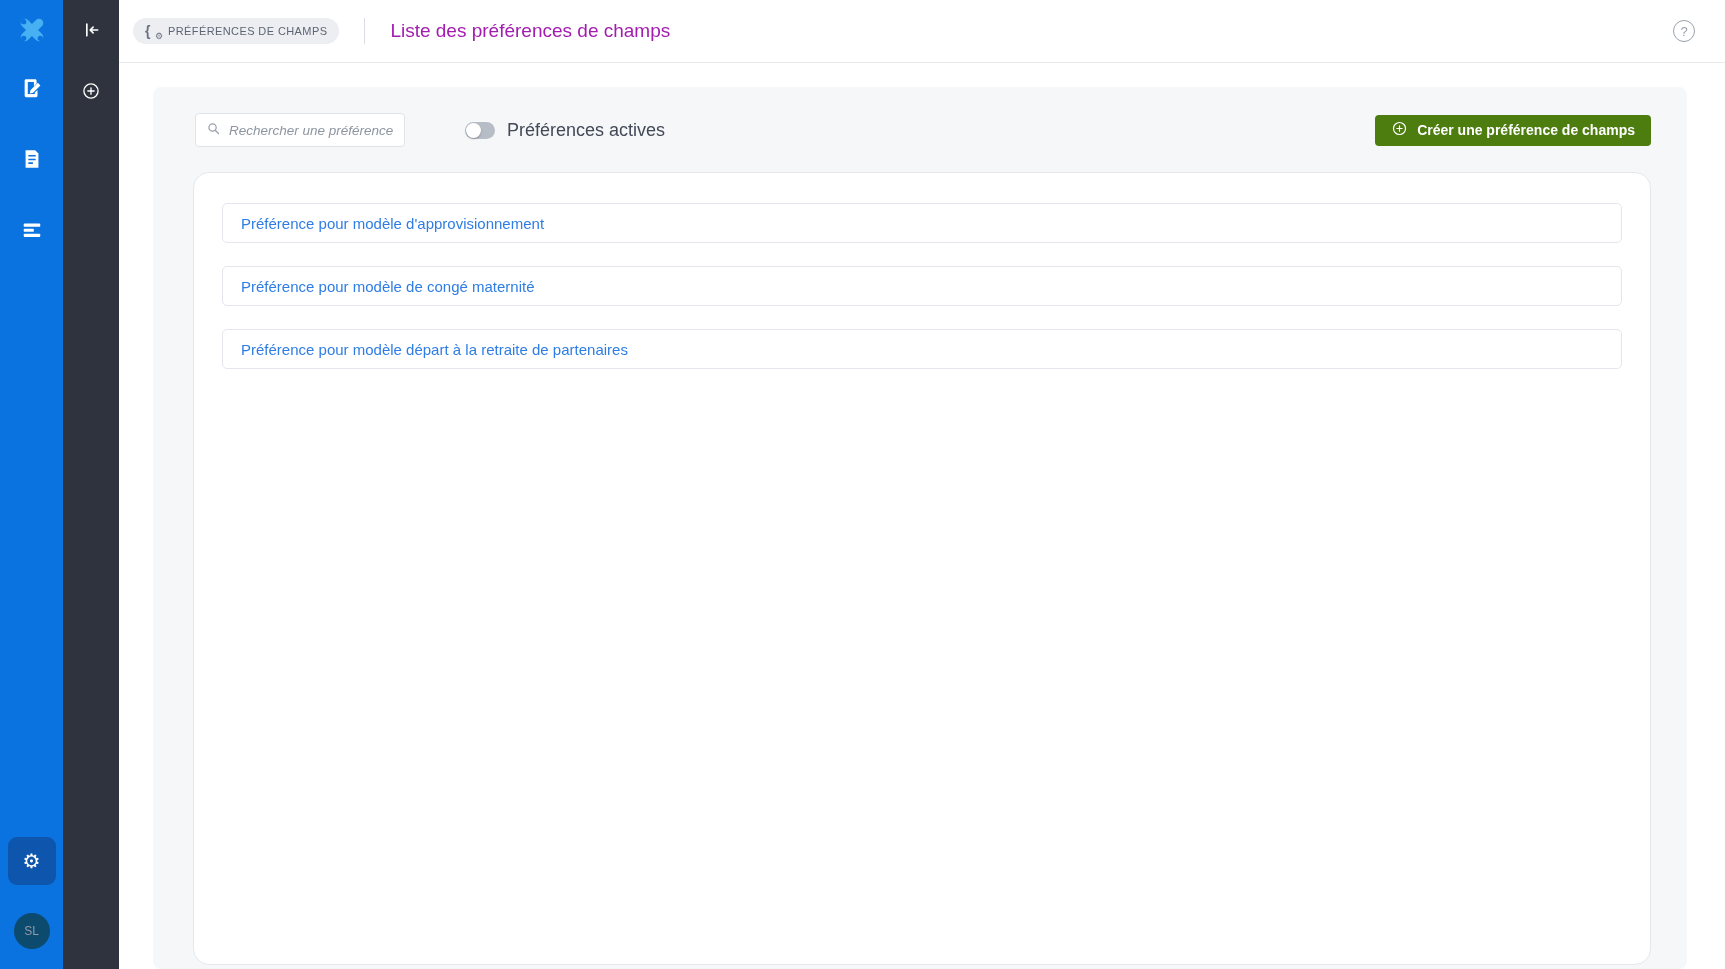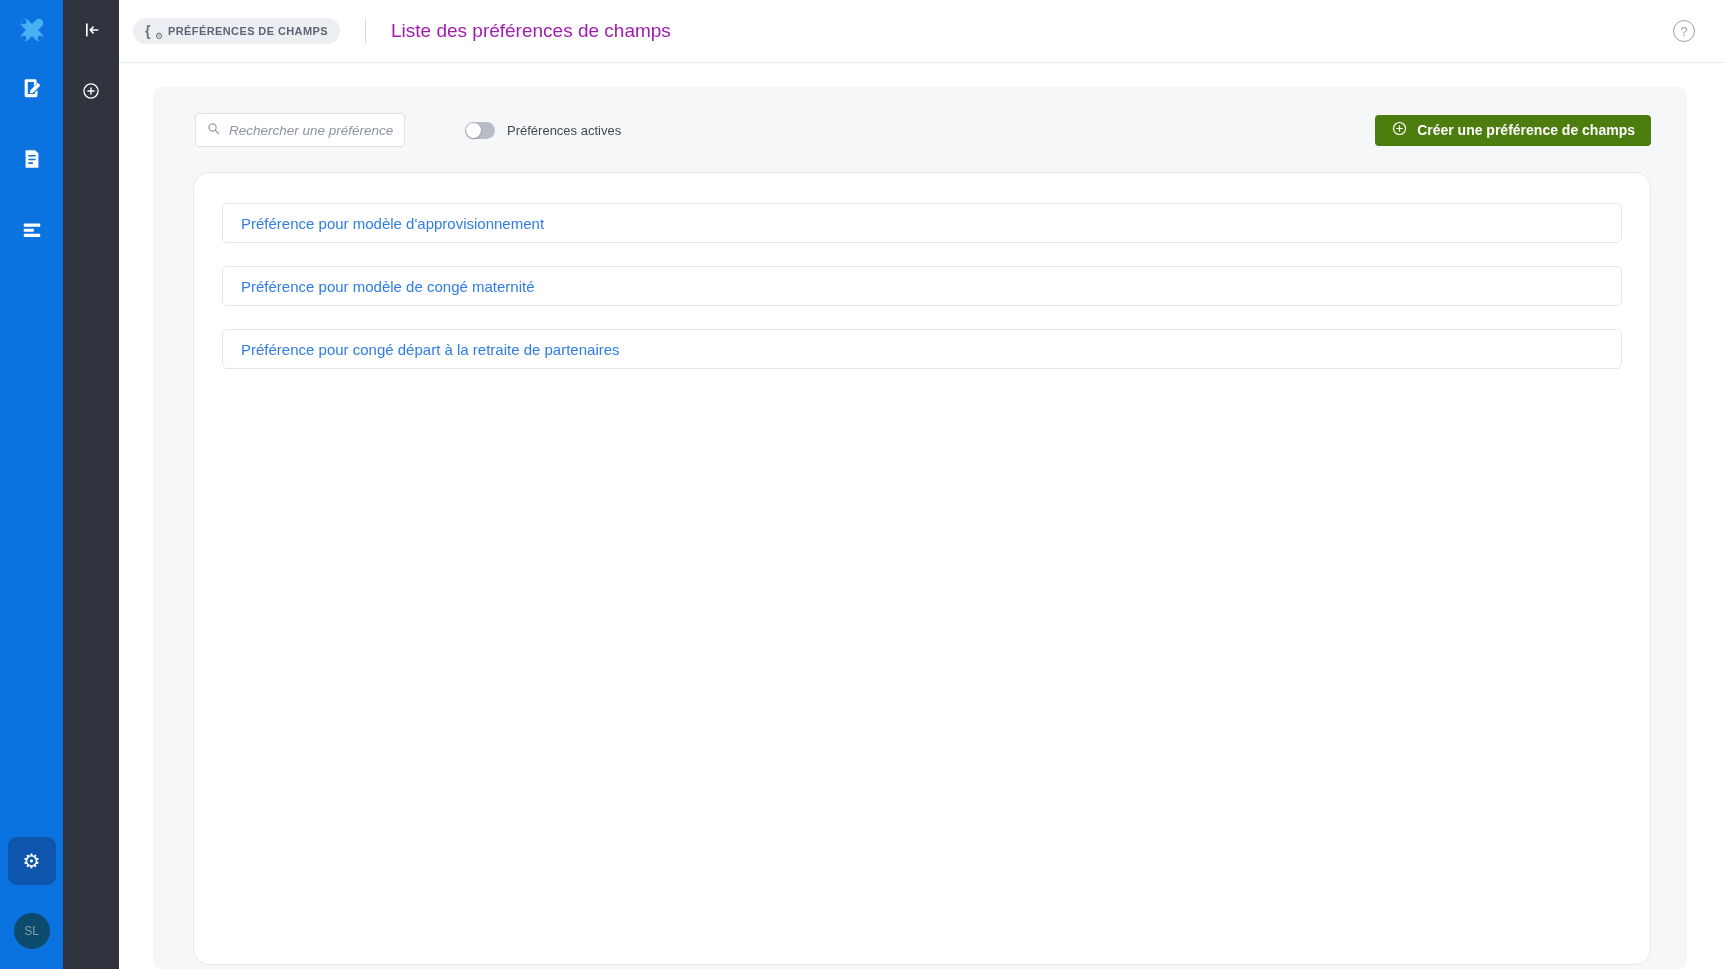--- a/index.html
+++ b/index.html
@@ -20,37 +20,37 @@
   .sidebar-secondary { width:56px; background:#2f333d; display:flex; flex-direction:column; align-items:center; padding-top:14px; flex-shrink:0; }
   .dark-btn { width:56px; height:34px; margin-bottom:27px; display:flex; align-items:center; justify-content:center; background:none; border:none; cursor:pointer; }
 
   
   .main { flex:1; display:flex; flex-direction:column; min-width:0; }
   .topbar { height:63px; background:#fff; border-bottom:1px solid #e8eaee; display:flex; align-items:center; padding-left:14px; flex-shrink:0; }
   .module-badge { display:flex; align-items:center; gap:7px; height:26px; padding:0 12px; border-radius:13px; background:#eceef2; cursor:pointer; }
   .badge-icon { position:relative; width:16px; height:18px; color:#6a7280; }
   .badge-icon .brace { font-size:14px; line-height:18px; font-weight:600; }
   .badge-icon .brace-gear { position:absolute; right:-2px; bottom:-1px; font-size:9px; line-height:1; }
-  .module-badge .label { font-size:11px; font-weight:700; letter-spacing:0.4px; color:#5d6473; }
+  .module-badge .label { font-size:11px; font-weight:400; letter-spacing:0.4px; color:#5d6473; }
   .vdivider { width:1px; height:26px; background:#d9dde3; margin:0 25px; }
   .page-title { font-size:19px; font-weight:400; color:#a21caf; }
   .help-btn { margin-left:auto; margin-right:30px; width:22px; height:22px; border-radius:50%; border:1.5px solid #9aa1ac; background:none; color:#9aa1ac; font-size:13px; display:flex; align-items:center; justify-content:center; cursor:pointer; }
 
   
   .content { flex:1; background:#fff; overflow:hidden; }
   .panel { margin:24px 38px 0 34px; height:calc(100% - 24px); background:#f6f7f9; border-radius:8px; display:flex; flex-direction:column; }
 
   .toolbar { display:flex; align-items:center; padding:26px 36px 0 42px; flex-shrink:0; }
   .search-box { width:210px; height:34px; background:#fff; border:1px solid #dfe3e8; border-radius:4px; display:flex; align-items:center; padding:0 10px; gap:8px; }
   .search-box input { flex:1; min-width:0; border:none; outline:none; background:transparent; font-family:"Liberation Sans", sans-serif; font-size:13.5px; color:#4a5160; }
   .search-box input::placeholder { font-style:italic; color:#8d95a1; }
   .toggle-wrap { display:flex; align-items:center; gap:12px; margin-left:60px; }
   .toggle { width:30px; height:17px; border-radius:9px; background:#b6bdc7; position:relative; cursor:pointer; flex-shrink:0; }
   .toggle .knob { position:absolute; left:1px; top:1px; width:15px; height:15px; border-radius:50%; background:#fff; box-shadow:0 1px 2px rgba(0,0,0,.25); }
-  .toggle-label { font-size:13px; color:#424957; }
+  .toggle-label { font-size:18px; color:#424957; }
   .create-btn { margin-left:auto; height:31px; padding:0 16px; background:#4d7c0f; color:#fff; border:none; border-radius:4px; display:flex; align-items:center; gap:9px; font-family:"Liberation Sans", sans-serif; font-size:14px; font-weight:600; cursor:pointer; }
 
   .list-container { flex:1; margin:25px 36px 4px 40px; background:#fff; border:1px solid #e4e8ed; border-radius:16px; padding:30px 28px; display:flex; flex-direction:column; gap:23px; overflow:hidden; }
   .pref-item { height:40px; min-height:40px; border:1px solid #e3e7ed; border-radius:5px; background:#fff; display:flex; align-items:center; padding:0 18px; font-size:15px; color:#2f7de4; text-decoration:none; cursor:pointer; }
 </style>
 </head>
 <body>
 
 <aside class="sidebar-primary">
   <div class="logo-btn">
@@ -168,18 +168,18 @@
               <path d="M12 8.2v7.6M8.2 12h7.6"></path>
             </svg>
           </span>
           <span>Créer une préférence de champs</span>
         </button>
       </div>
 
       <div class="list-container">
         <a class="pref-item">Préférence pour modèle d'approvisionnement</a>
         <a class="pref-item">Préférence pour modèle de congé maternité</a>
-        <a class="pref-item">Préférence pour congé départ à la retraite de partenaires</a>
+        <a class="pref-item">Préférence pour modèle départ à la retraite de partenaires</a>
       </div>
 
     </div>
   </div>
 </div>
 
 </body></html>

